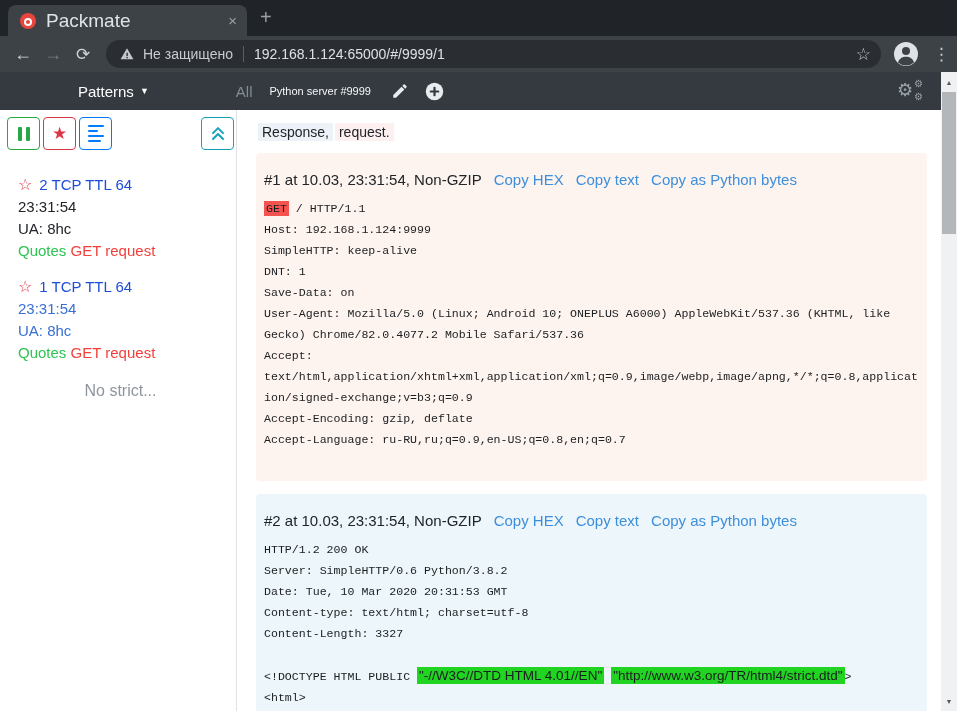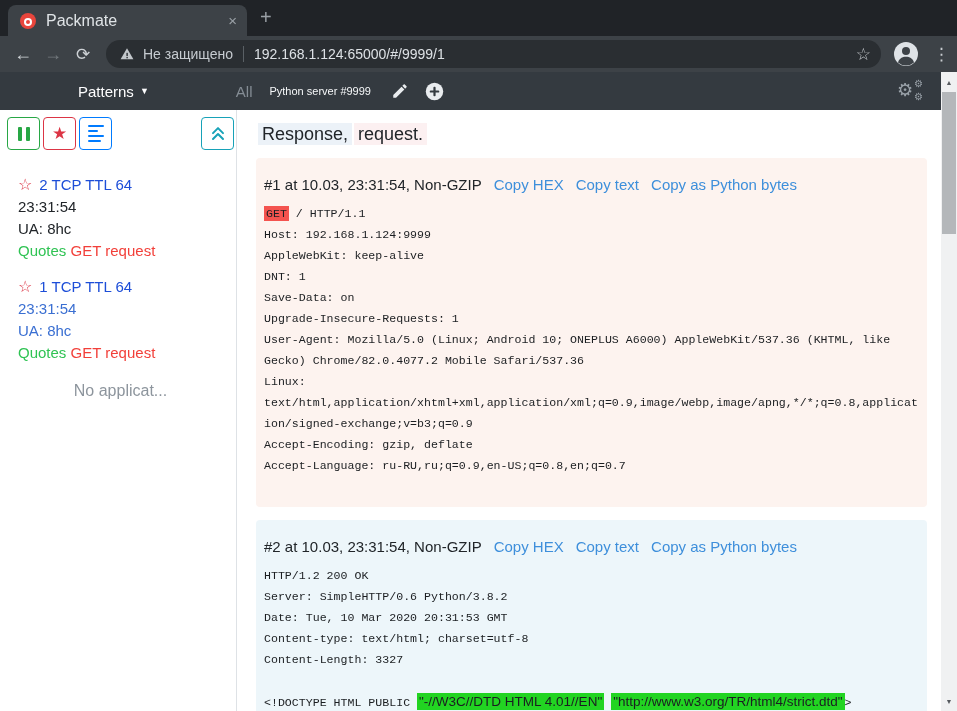--- a/index.html
+++ b/index.html
@@ -11,21 +11,21 @@
 
   
   .tabstrip { position:absolute; top:0; left:0; width:957px; height:36px; background:#202327; }
   .tab { position:absolute; left:8px; top:5px; width:239px; height:31px; background:#3d4247;
          border-radius:8px 8px 0 0; display:flex; align-items:center; padding:0 10px 0 12px; }
   .favicon { width:16px; height:16px; border-radius:50%; background:#e8453c; position:relative; flex:none; }
   .favicon::after { content:""; position:absolute; left:4px; top:5px; width:8px; height:8px;
          border-radius:50%; background:#fff; }
   .favicon::before { content:""; position:absolute; left:6px; top:7px; width:4px; height:4px;
          border-radius:50%; background:#e8453c; z-index:1; }
-  .tab-title { color:#dfe3e6; font-size:16px; margin-left:10px; white-space:nowrap; }
+  .tab-title { color:#dfe3e6; font-size:19px; margin-left:10px; white-space:nowrap; }
   .tab-close { margin-left:auto; color:#9aa0a6; font-size:15px; line-height:1; cursor:default; }
   .newtab { position:absolute; left:260px; top:6px; color:#9aa0a6; font-size:20px; }
 
   .toolbar { position:absolute; top:36px; left:0; width:957px; height:36px; background:#3d4247;
              display:flex; align-items:center; padding:0 10px 0 8px; }
   .nav-btn { width:30px; text-align:center; font-size:18px; color:#ced2d6; flex:none; }
   .nav-btn.disabled { color:#74797e; }
   .nav-btn.reload { font-size:17px; }
   .omnibox { flex:1; height:28px; background:#2a2e32; border-radius:14px; margin:0 12px 0 8px;
              display:flex; align-items:center; padding:0 10px 0 14px; min-width:0; }
@@ -76,21 +76,21 @@
   .s-star { color:#dc3545; font-size:16px; margin-right:7px; }
   .s-title-text { color:#1d4ed8; }
   .stream.selected .s-line { color:#3a6fd2; }
   .tag-green { color:#2fc353; } .tag-red { color:#f23f39; }
   .stream.selected .s-tags .tag-green { color:#2fc353; }
   .stream.selected .s-tags .tag-red { color:#f23f39; }
   .no-results { text-align:center; color:#8d959d; font-size:16px; margin-top:4px; }
 
   .main { position:absolute; left:238px; top:0; width:703px; height:100%;
           padding:14px 14px 0 18px; overflow:hidden; }
-  .filter-summary { font-size:18px; color:#212529; margin:0 0 13px 2px; }
+  .filter-summary { font-size:14px; color:#212529; margin:0 0 13px 2px; }
   .sum-seg { padding:1px 4px; margin-right:2px; }
   .hl-response { background:#ecf2f8; }
   .hl-request { background:#fcf0f1; }
 
   .packet { border-radius:4px; padding:8px 8px 10px 5px; margin-bottom:13px; }
   .packet.request { background:#fdf3ef; }
   .packet.response { background:#edf6fa; }
   .pkt-head { font-size:15px; margin:10px 0 10px 3px; }
   .pkt-label { color:#212529; }
   .pkt-action { color:#3e8fdb; margin-left:12px; cursor:pointer; text-decoration:none; }
@@ -198,38 +198,37 @@
           <div class="s-line s-ua">UA: 8hc</div>
           <div class="s-line s-tags"><span class="tag-green">Quotes</span> <span class="tag-red">GET request</span></div>
         </div>
         <div class="stream selected">
           <div class="s-line s-title"><span class="s-star">☆</span><span class="s-title-text">1 TCP TTL 64</span></div>
           <div class="s-line s-time">23:31:54</div>
           <div class="s-line s-ua">UA: 8hc</div>
           <div class="s-line s-tags"><span class="tag-green">Quotes</span> <span class="tag-red">GET request</span></div>
         </div>
       </div>
-    <div class="no-results">No applicat...</div>
+    <div class="no-results">No strict...</div>
   </div>
 
   <div class="main">
     <div class="filter-summary"><span class="sum-seg hl-response">Response,</span><span class="sum-seg hl-request">request.</span></div>
     <div>
         <div class="packet request">
           <div class="pkt-head"><span class="pkt-label">#1 at 10.03, 23:31:54, Non-GZIP</span><a class="pkt-action">Copy HEX</a><a class="pkt-action">Copy text</a><a class="pkt-action">Copy as Python bytes</a></div>
           <div class="pkt-body">
             <div class="pkt-line"><span class="hl-red">GET</span><span> / HTTP/1.1</span></div>
             <div class="pkt-line"><span>Host: 192.168.1.124:9999</span></div>
-            <div class="pkt-line"><span>AppleWebKit: keep-alive</span></div>
+            <div class="pkt-line"><span>SimpleHTTP: keep-alive</span></div>
             <div class="pkt-line"><span>DNT: 1</span></div>
             <div class="pkt-line"><span>Save-Data: on</span></div>
-            <div class="pkt-line"><span>Upgrade-Insecure-Requests: 1</span></div>
             <div class="pkt-line"><span>User-Agent: Mozilla/5.0 (Linux; Android 10; ONEPLUS A6000) AppleWebKit/537.36 (KHTML, like</span></div>
             <div class="pkt-line"><span>Gecko) Chrome/82.0.4077.2 Mobile Safari/537.36</span></div>
-            <div class="pkt-line"><span>Linux:</span></div>
+            <div class="pkt-line"><span>Accept:</span></div>
             <div class="pkt-line"><span>text/html,application/xhtml+xml,application/xml;q=0.9,image/webp,image/apng,*/*;q=0.8,applicat</span></div>
             <div class="pkt-line"><span>ion/signed-exchange;v=b3;q=0.9</span></div>
             <div class="pkt-line"><span>Accept-Encoding: gzip, deflate</span></div>
             <div class="pkt-line"><span>Accept-Language: ru-RU,ru;q=0.9,en-US;q=0.8,en;q=0.7</span></div>
             <div class="pkt-line"><span></span></div>
           </div>
         </div>
         <div class="packet response">
           <div class="pkt-head"><span class="pkt-label">#2 at 10.03, 23:31:54, Non-GZIP</span><a class="pkt-action">Copy HEX</a><a class="pkt-action">Copy text</a><a class="pkt-action">Copy as Python bytes</a></div>
           <div class="pkt-body">

